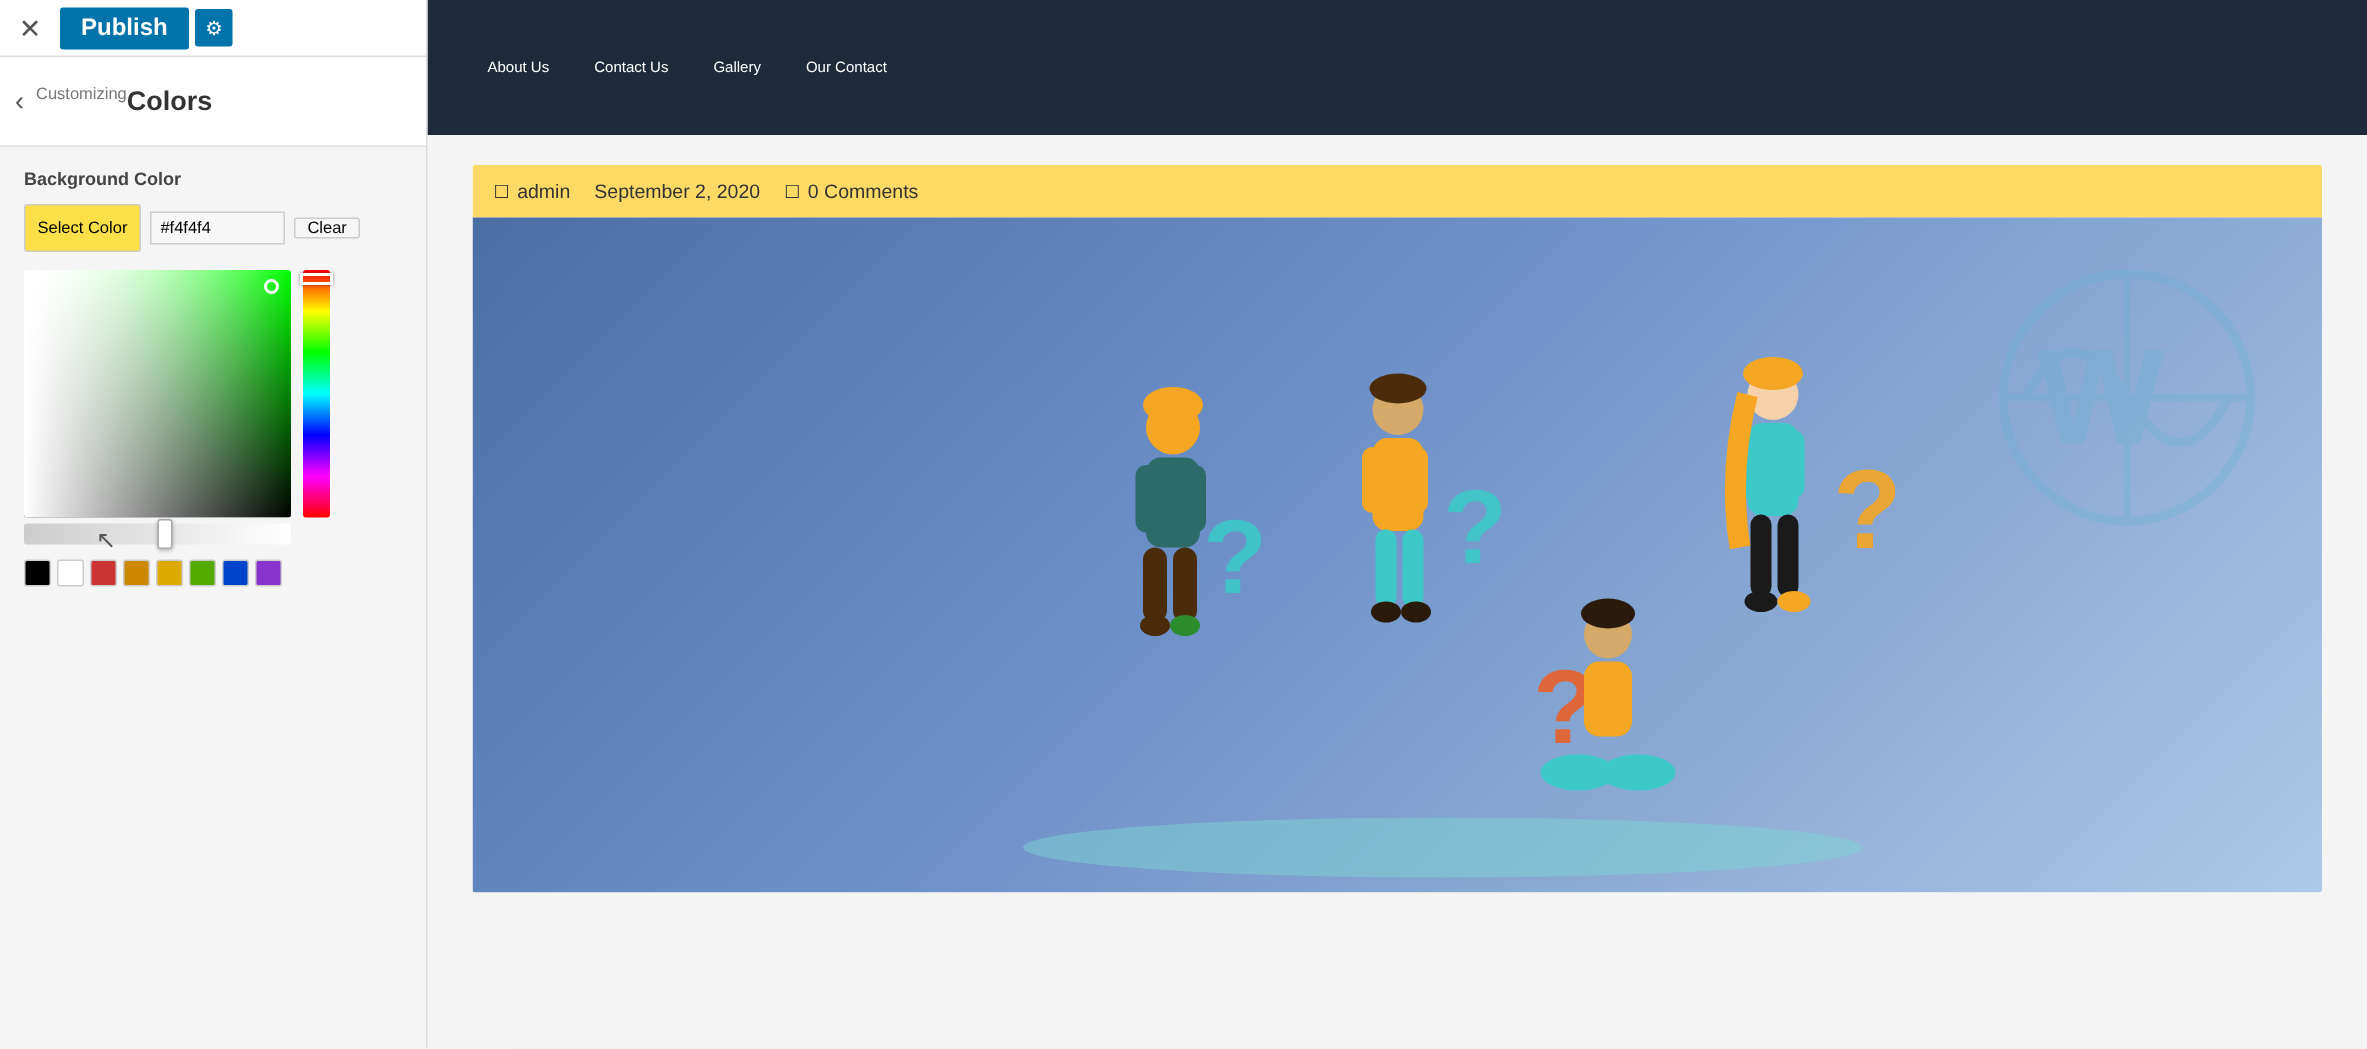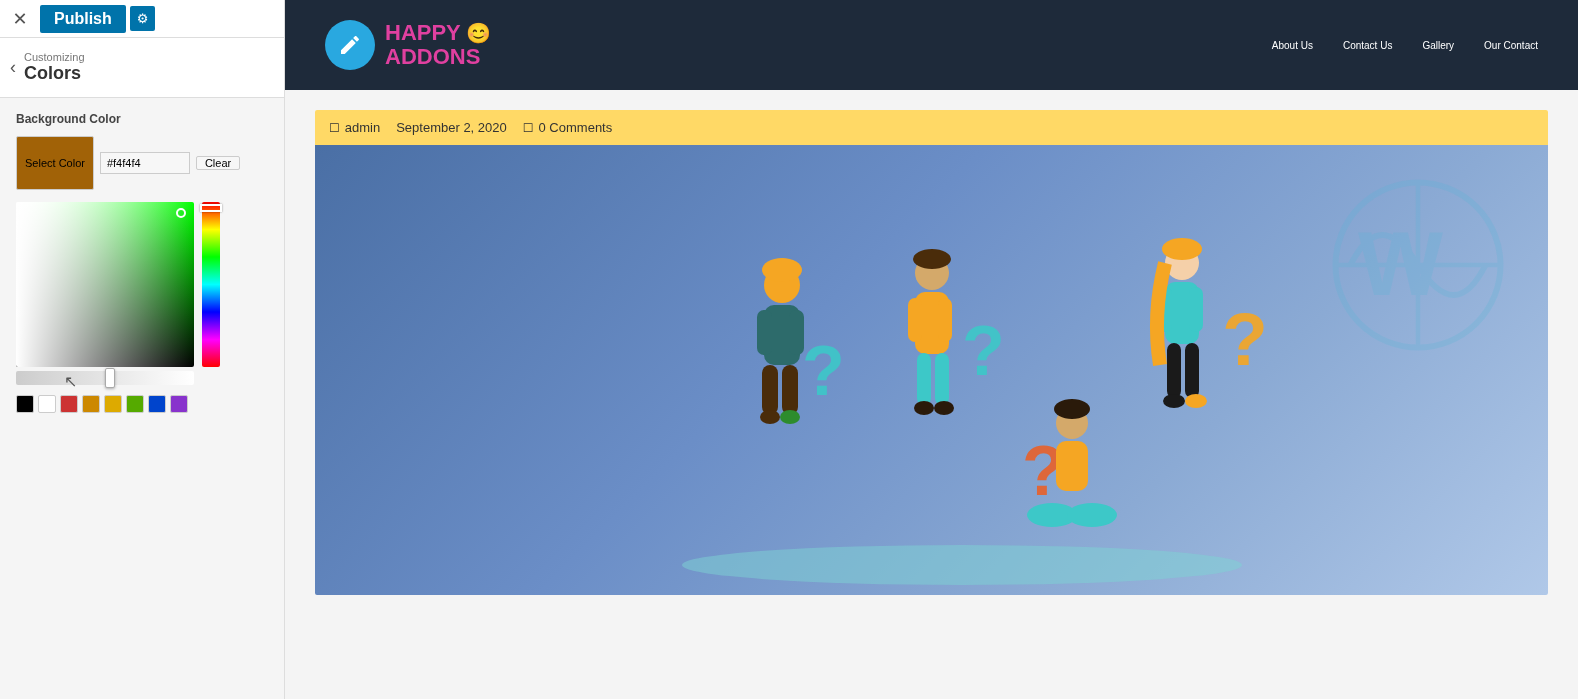--- a/index.html
+++ b/index.html
@@ -65,44 +65,44 @@
       gap: 8px;
       height: 60px;
     }
 
     .back-btn {
       background: none; border: none;
       font-size: 18px; cursor: pointer;
       color: #555;
     }
 
-    .panel-header-text { display: flex; flex-direction: column; }
+    .panel-header-text { display: flex; }
     .panel-header-sub { font-size: 11px; color: #777; }
     .panel-header-title { font-size: 18px; font-weight: bold; color: #333; }
 
     .panel-content { padding: 14px 16px; flex: 1; }
 
     .section-label {
       font-size: 12px;
       color: #444;
       font-weight: 600;
       margin-bottom: 10px;
     }
 
     .color-controls {
       display: flex;
       align-items: center;
       gap: 6px;
       margin-bottom: 12px;
     }
 
     .select-color-btn {
-      background: #a16207;
+      background: #fde047;
       border: 1px solid #ccc;
-      padding: 20px 8px;
+      padding: 9px 8px;
       font-size: 11px;
       cursor: pointer;
       border-radius: 2px;
     }
 
     .color-hex-input {
       background: #f7f7f7;
       border: 1px solid #ccc;
       padding: 4px 6px;
       font-size: 11px;
@@ -397,32 +397,20 @@
       <div class="swatch" style="background:#55aa00;"></div>
       <div class="swatch" style="background:#0044cc;"></div>
       <div class="swatch" style="background:#8833cc;"></div>
     </div>
   </div>
 </div>
 
 <div class="main-content">
 
   <div class="site-header">
-    <div class="logo-area">
-
-      <div style="width:50px;height:50px;background:#29a8e0;border-radius:50%;display:flex;align-items:center;justify-content:center;margin-right:10px;">
-        <svg width="24" height="24" viewBox="0 0 24 24" fill="white">
-          <path d="M3 17.25V21h3.75L17.81 9.94l-3.75-3.75L3 17.25zM20.71 7.04c.39-.39.39-1.02 0-1.41l-2.34-2.34c-.39-.39-1.02-.39-1.41 0l-1.83 1.83 3.75 3.75 1.83-1.83z"></path>
-        </svg>
-      </div>
-      <div class="logo-text-area">
-        <span style="color:#e040a0;font-size:22px;font-weight:900;line-height:1.1;">HAPPY <span style="font-size:20px;">😊</span></span>
-        <span style="color:#e040a0;font-size:22px;font-weight:900;line-height:1.1;">ADDONS</span>
-      </div>
-    </div>
 
     <nav class="site-nav">
       <span class="nav-item">About Us</span>
       <span class="nav-item">Contact Us</span>
       <span class="nav-item">Gallery</span>
       <span class="nav-item">Our Contact</span>
     </nav>
   </div>
 
   <div class="page-content">

